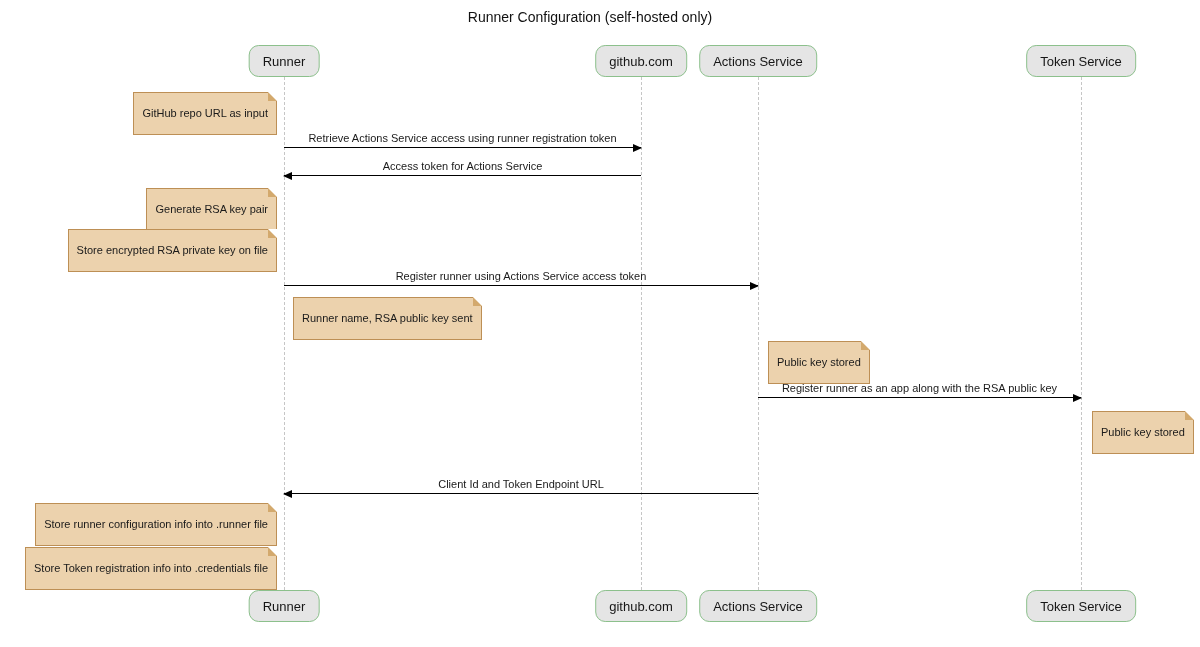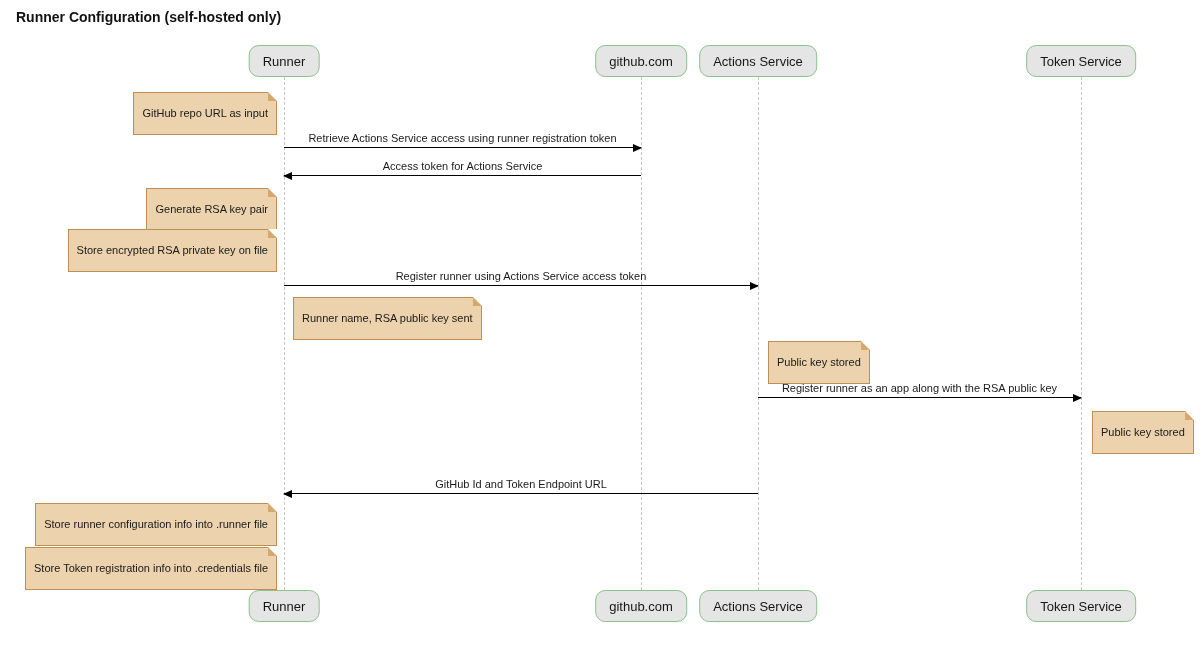--- a/index.html
+++ b/index.html
@@ -1,22 +1,22 @@
 <!DOCTYPE html>
 <html><head>
 <meta charset="utf-8">
 <style>
   html,body { margin:0; padding:0; background:#ffffff; }
   body { font-family:"Liberation Sans", sans-serif; color:#1a1a1a; }
   .diagram {
     position:relative; width:1200px; height:647px; background:#ffffff; overflow:hidden;
   }
   .title {
-    position:absolute; top:9px; left:16px; width:1180px; 
-    font-size:14px; font-weight:bold; color:#111111;
+    position:absolute; top:9px; left:0; width:1180px; text-align:center;
+    font-size:14px; font-weight:normal; color:#111111;
   }
   .lifeline {
     position:absolute; top:77px; height:513px; width:0;
     border-left:1px dashed #c6c6c6;
   }
   .participant {
     position:absolute; height:32px; transform:translateX(-50%);
     background:#e5e5e5; border:1px solid #8cc08c; border-radius:10px;
     font-size:13px; color:#161616; white-space:nowrap;
     display:flex; align-items:center; justify-content:center;
@@ -86,21 +86,21 @@
 
   <div class="message" style="left:758px; top:382px; width:323px;">
     <div class="msg-label">Register runner as an app along with the RSA public key</div>
     <div class="msg-line">
         <span class="arrowhead right"></span>
       </div>
   </div>
 
 
   <div class="message" style="left:284px; top:478px; width:474px;">
-    <div class="msg-label">GitHub Id and Token Endpoint URL</div>
+    <div class="msg-label">Client Id and Token Endpoint URL</div>
     <div class="msg-line">
         <span class="arrowhead left"></span>
       </div>
   </div>
 
   <div class="note" style="right:923px; top:92px;">GitHub repo URL as input</div>
   <div class="note" style="right:923px; top:188px;">Generate RSA key pair</div>
   <div class="note" style="right:923px; top:229px;">Store encrypted RSA private key on file</div>
   <div class="note" style="left:293px;  top:297px;">Runner name, RSA public key sent</div>
   <div class="note" style="left:768px;  top:341px;">Public key stored</div>

